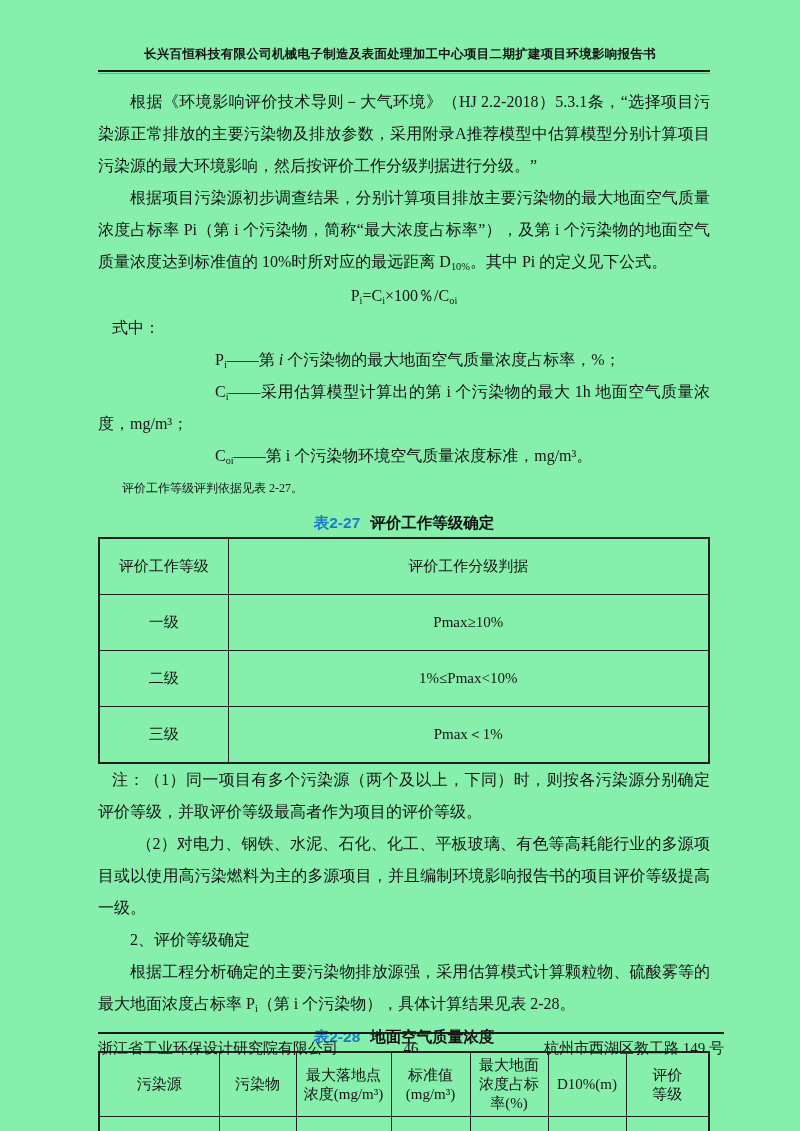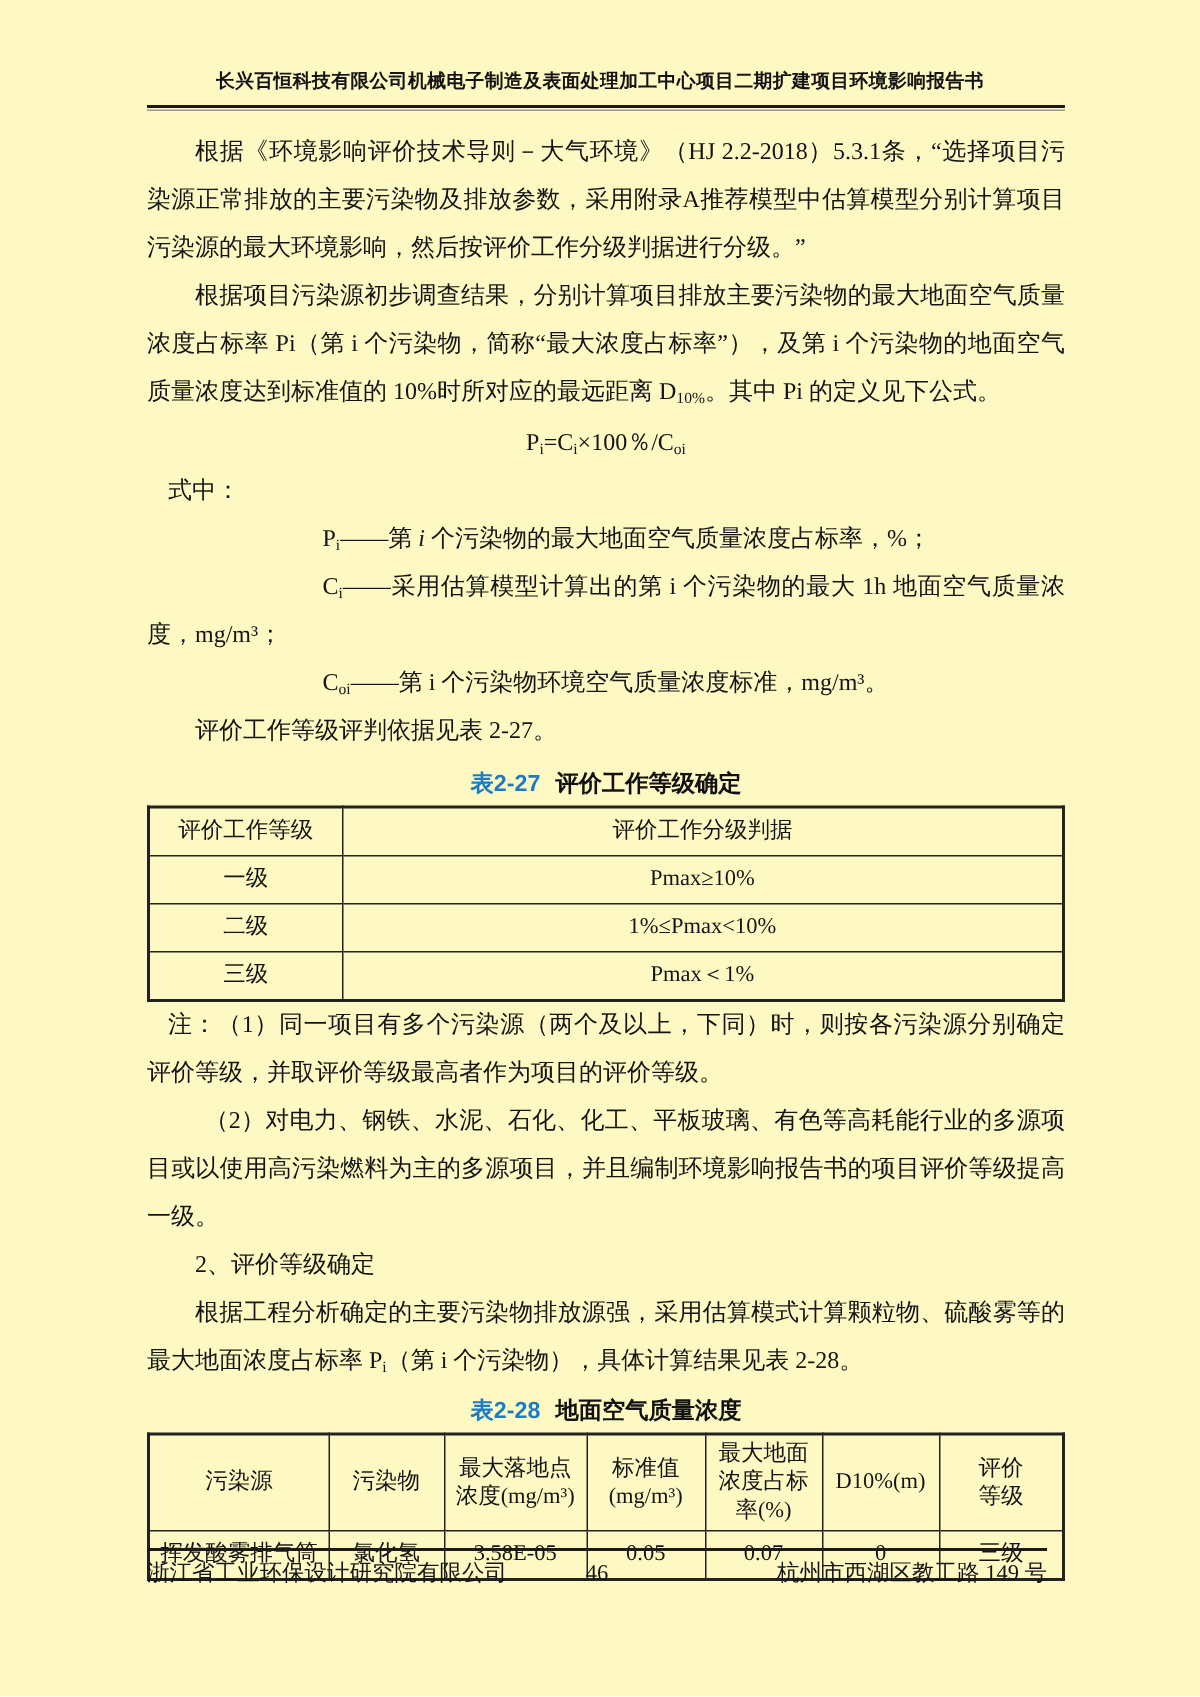--- a/index.html
+++ b/index.html
@@ -1,54 +1,54 @@
 <!DOCTYPE html>
 <html><head>
 <meta charset="utf-8">
 <style>
   html,body { margin:0; padding:0; background:#ffffff; }
   .page {
-    position:relative; width:800px; height:1131px; background:#fef9c3;
+    position:relative; width:800px; height:1131px; background:#86efac;
     font-family:"Liberation Serif","DejaVu Serif",serif; color:#141414;
     overflow:hidden;
   }
   .doc-header { text-align:center; padding-top:46px; }
   .doc-header .title { font-size:12.5px; font-weight:bold; letter-spacing:0.3px; }
   .header-rule { margin:7px 90px 0 98px; border-top:2.5px solid #1b1b1b; border-bottom:1px solid #9a9a9a; height:1px; }
   .content { margin:0 90px 0 98px; }
   .body-p { font-size:16px; line-height:32px; text-align:justify; margin:0; text-indent:2em; }
   .body-p.first { margin-top:12px; }
   .formula-line { font-size:16px; line-height:32px; text-align:center; margin:2px 0 0 0; }
   .where-line { font-size:16px; line-height:32px; margin:0; text-indent:14px; }
   .def-p { font-size:16px; line-height:32px; text-align:justify; margin:0; text-indent:117px; }
-  .see-line { font-size:16px; line-height:32px; margin:0; text-indent:2em; }
+  .see-line { font-size:12px; line-height:32px; margin:0; text-indent:2em; }
   sub.fsub { font-size:0.65em; vertical-align:-0.25em; line-height:0; }
   .tbl-caption {
     text-align:center; margin:8px 0 0 0; font-size:15.5px; font-weight:bold;
     font-family:"Liberation Sans","DejaVu Sans",sans-serif; line-height:21px;
   }
   .tbl-caption .cap-label { color:#1d7bc3; }
   .tbl-caption .cap-text { margin-left:10px; color:#111; }
   table.doc-tbl {
     width:100%; border-collapse:collapse; table-layout:fixed;
     border:2px solid #222; margin-top:4px;
   }
   table.doc-tbl td {
     border:1px solid #222; text-align:center; vertical-align:middle;
-    font-size:15px; padding:4px 2px; height:23px; line-height:19px;
+    font-size:15px; padding:16px 2px; height:23px; line-height:19px;
     overflow:hidden;
   }
   table.t28 td.hdr { height:auto; padding:3px 6px; }
   table.t28 tr.hdr-row { height:56px; }
   table.t28 td.pad-wide { padding:3px 24px; }
   .note-p { font-size:16px; line-height:32px; text-align:justify; margin:0; text-indent:14px; }
   .note-p.n2 { text-indent:2.4em; }
   .sec-heading { font-size:16px; line-height:32px; margin:0; text-indent:2em; }
   .footer {
-    position:absolute; left:98px; right:102px; top:1032px;
+    position:absolute; left:98px; right:76px; top:1032px;
     border-top:2px solid #1b1b1b; padding-top:5px;
     display:flex; justify-content:space-between; align-items:baseline;
     font-size:15px;
   }
   .footer .f-left { }
   .footer .f-page { margin-left:-60px; }
   .footer .f-right { }
 </style>
 </head>
 <body>

